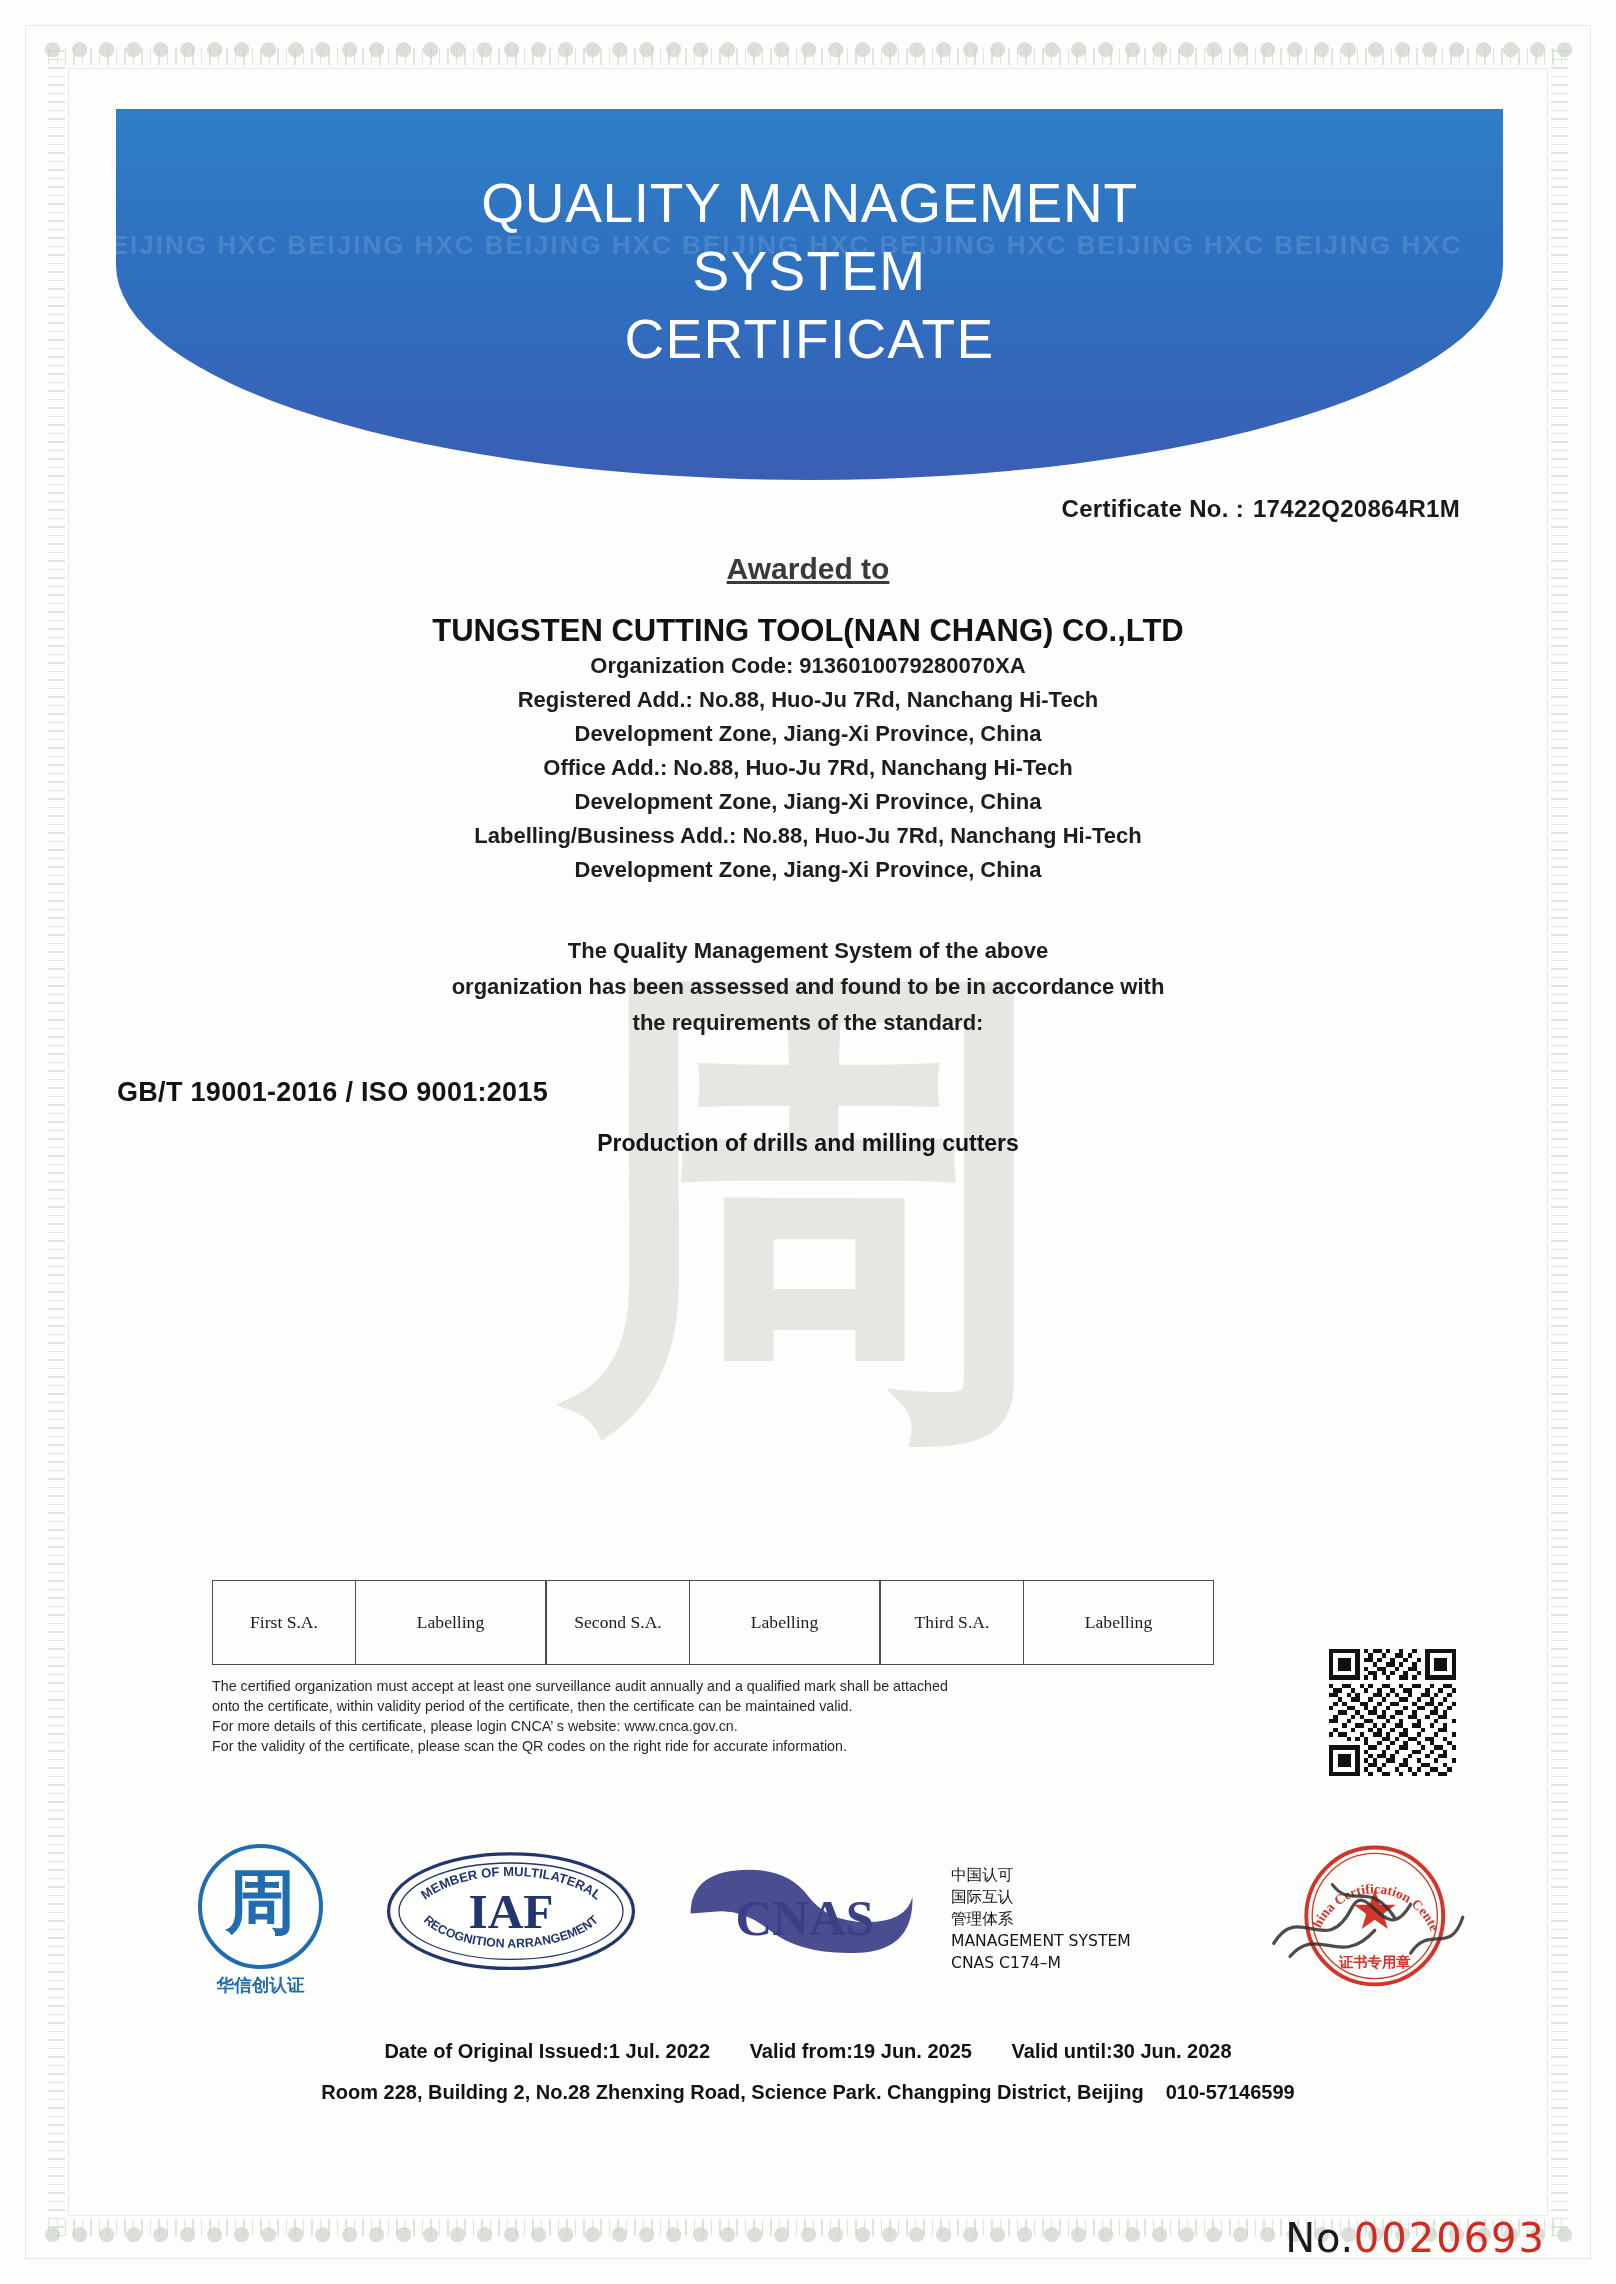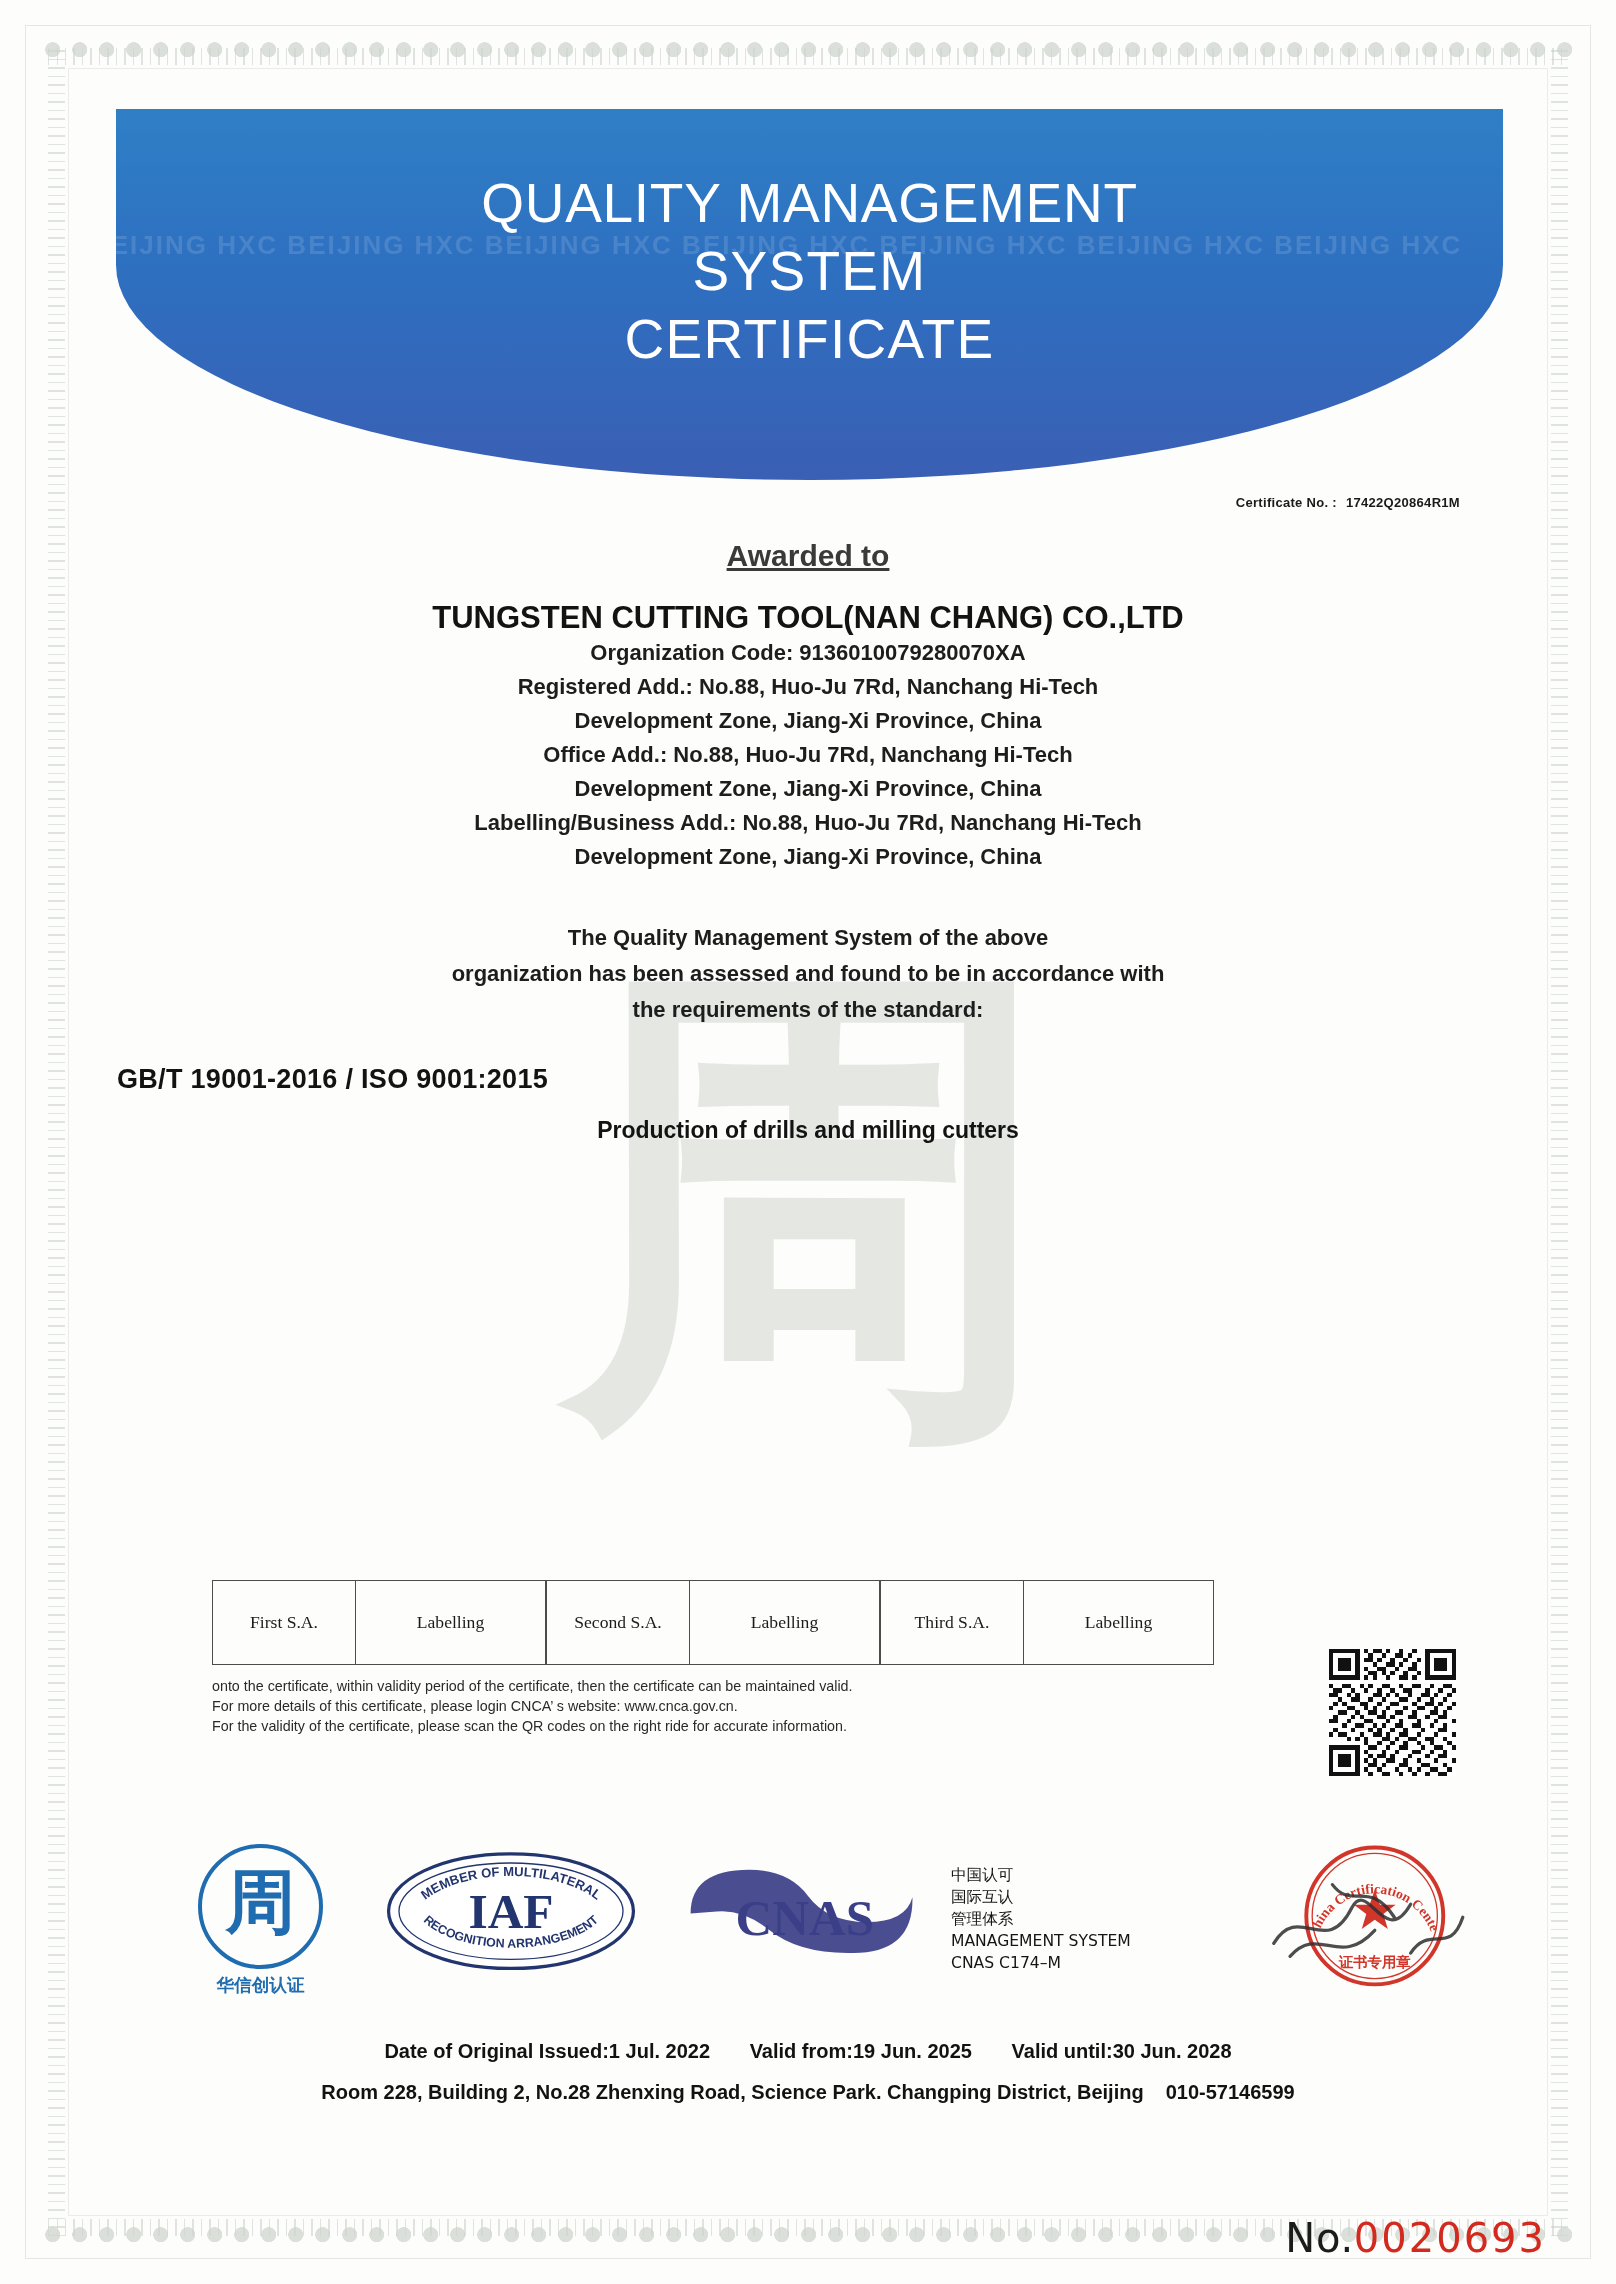--- a/index.html
+++ b/index.html
@@ -127,21 +127,21 @@
   .content {
     position: absolute;
     left: 117px;
     right: 117px;
     top: 495px;
     z-index: 5;
   }
   .cert-no {
     text-align: right;
     padding-right: 39px;
-    font-size: 13px;
+    font-size: 24px;
     font-weight: bold;
     color: #1a1a1a;
     letter-spacing: 0.3px;
   }
   .cert-no .value { margin-left: 9px; }
 
   .awarded {
     margin-top: 29px;
     text-align: center;
     font-size: 30px;
@@ -416,20 +416,21 @@
       <div class="surveil-group">
         <div class="surveil-cell label">Second S.A.</div>
         <div class="surveil-cell value">Labelling</div>
       </div>
       <div class="surveil-group">
         <div class="surveil-cell label">Third S.A.</div>
         <div class="surveil-cell value">Labelling</div>
       </div>
     </div>
     <div class="surveil-notes">
+      <div>The certified organization must accept at least one surveillance audit annually and a qualified mark shall be attached</div>
       <div>onto the certificate, within validity period of the certificate, then the certificate can be maintained valid.</div>
       <div>For more details of this certificate, please login CNCA’ s website: www.cnca.gov.cn.</div>
       <div>For the validity of the certificate, please scan the QR codes on the right ride for accurate information.</div>
     </div>
   </div>
 
   <div class="qr">
     <svg viewBox="0 0 29 29" width="127" height="127" shape-rendering="crispEdges">
       <rect width="29" height="29" fill="#ffffff"></rect>
       <g fill="#111111">

